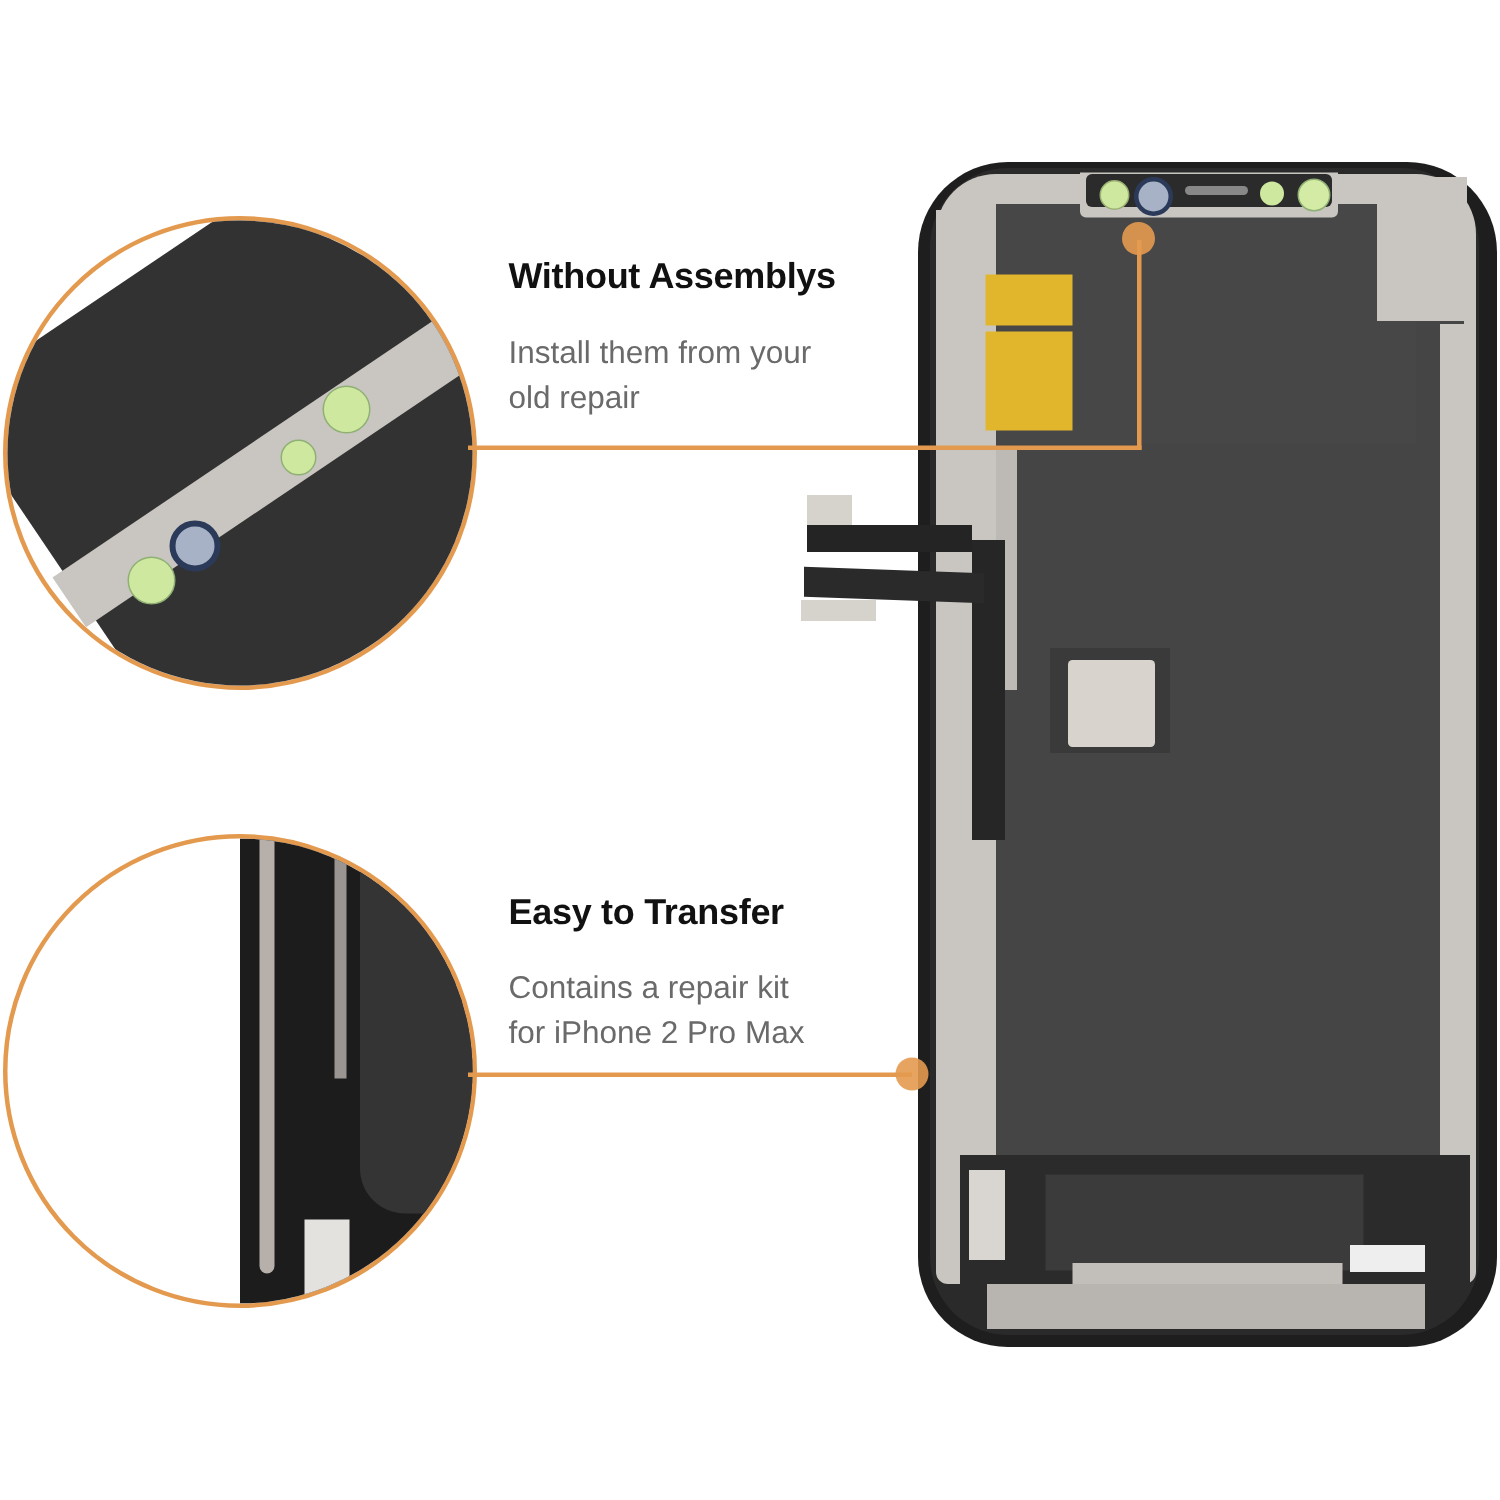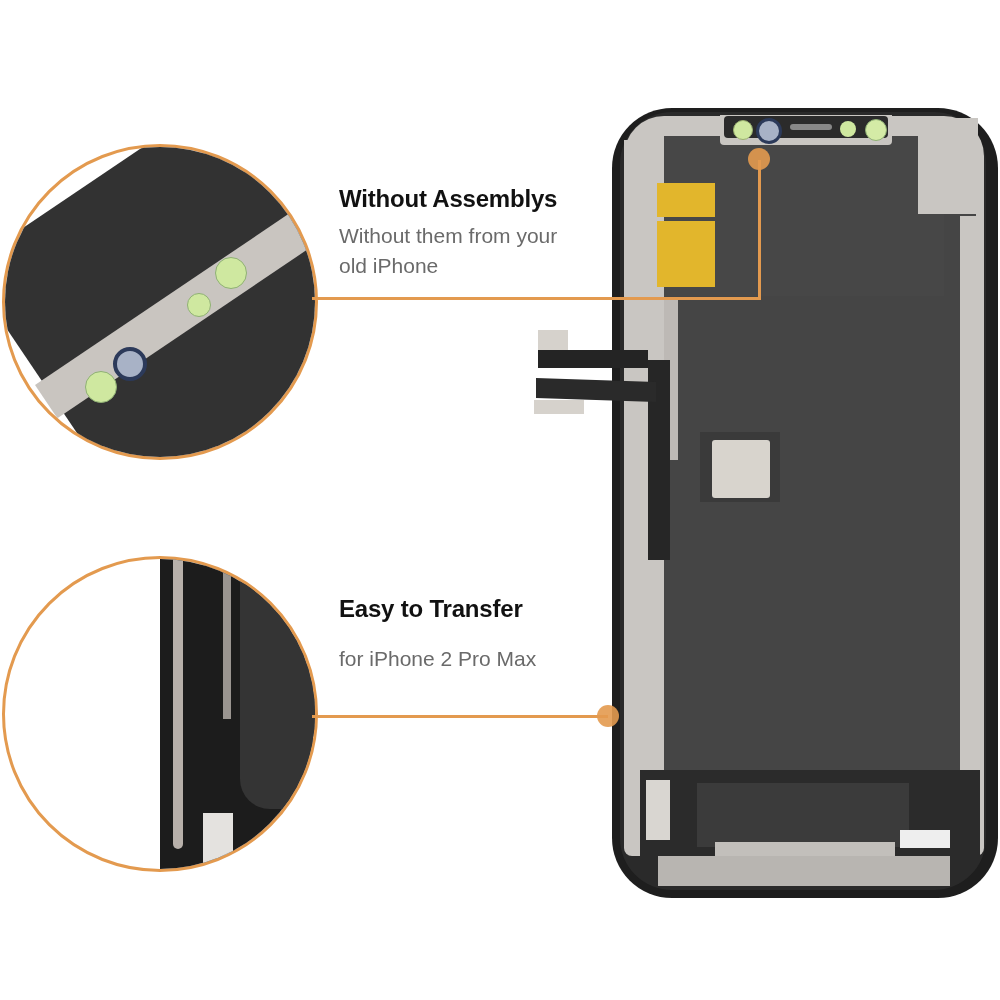--- a/index.html
+++ b/index.html
@@ -66,21 +66,21 @@
   .line1-h { left:312px; top:297px; width:449px; height:3px; }
   .line1-v { left:758px; top:160px; width:3px; height:140px; }
   .dot { width:22px; height:22px; border-radius:50%; background:#e39a4f; opacity:0.9; }
   .dot1 { left:748px; top:148px; }
   .line2-h { left:312px; top:715px; width:296px; height:3px; }
   .dot2 { left:597px; top:705px; }
 
   
   .title { font-weight:bold; font-size:24px; color:#111111; letter-spacing:-0.2px; }
   .desc { font-size:21px; color:#6a6a6a; line-height:30px; }
-  .t1 { left:339px; top:171px;margin-top:14px; }
+  .t1 { left:339px; top:171px; }
   .d1 { left:339px; top:221px; width:280px; }
   .t2 { left:339px; top:595px; }
   .d2 { left:339px; top:644px; width:280px; }
   .line-break { display:block; }
 </style>
 </head>
 <body>
 
 <div class="abs phone-outer"></div>
 <div class="abs phone-frame"></div>
@@ -135,20 +135,21 @@
 </div>
 
 <div class="abs line line1-h"></div>
 <div class="abs line line1-v"></div>
 <div class="abs dot dot1"></div>
 <div class="abs line line2-h"></div>
 <div class="abs dot dot2"></div>
 
 <div class="abs title t1">Without Assemblys</div>
 <div class="abs desc d1">
-  <span class="line-break">Without them from your</span>
-  <span class="line-break">old iPhone</span>
+  <span class="line-break">Install them from your</span>
+  <span class="line-break">old repair</span>
 </div>
 
 <div class="abs title t2">Easy to Transfer</div>
 <div class="abs desc d2">
+  <span class="line-break">Contains a repair kit</span>
   <span class="line-break">for iPhone 2 Pro Max</span>
 </div>
 
 </body></html>

